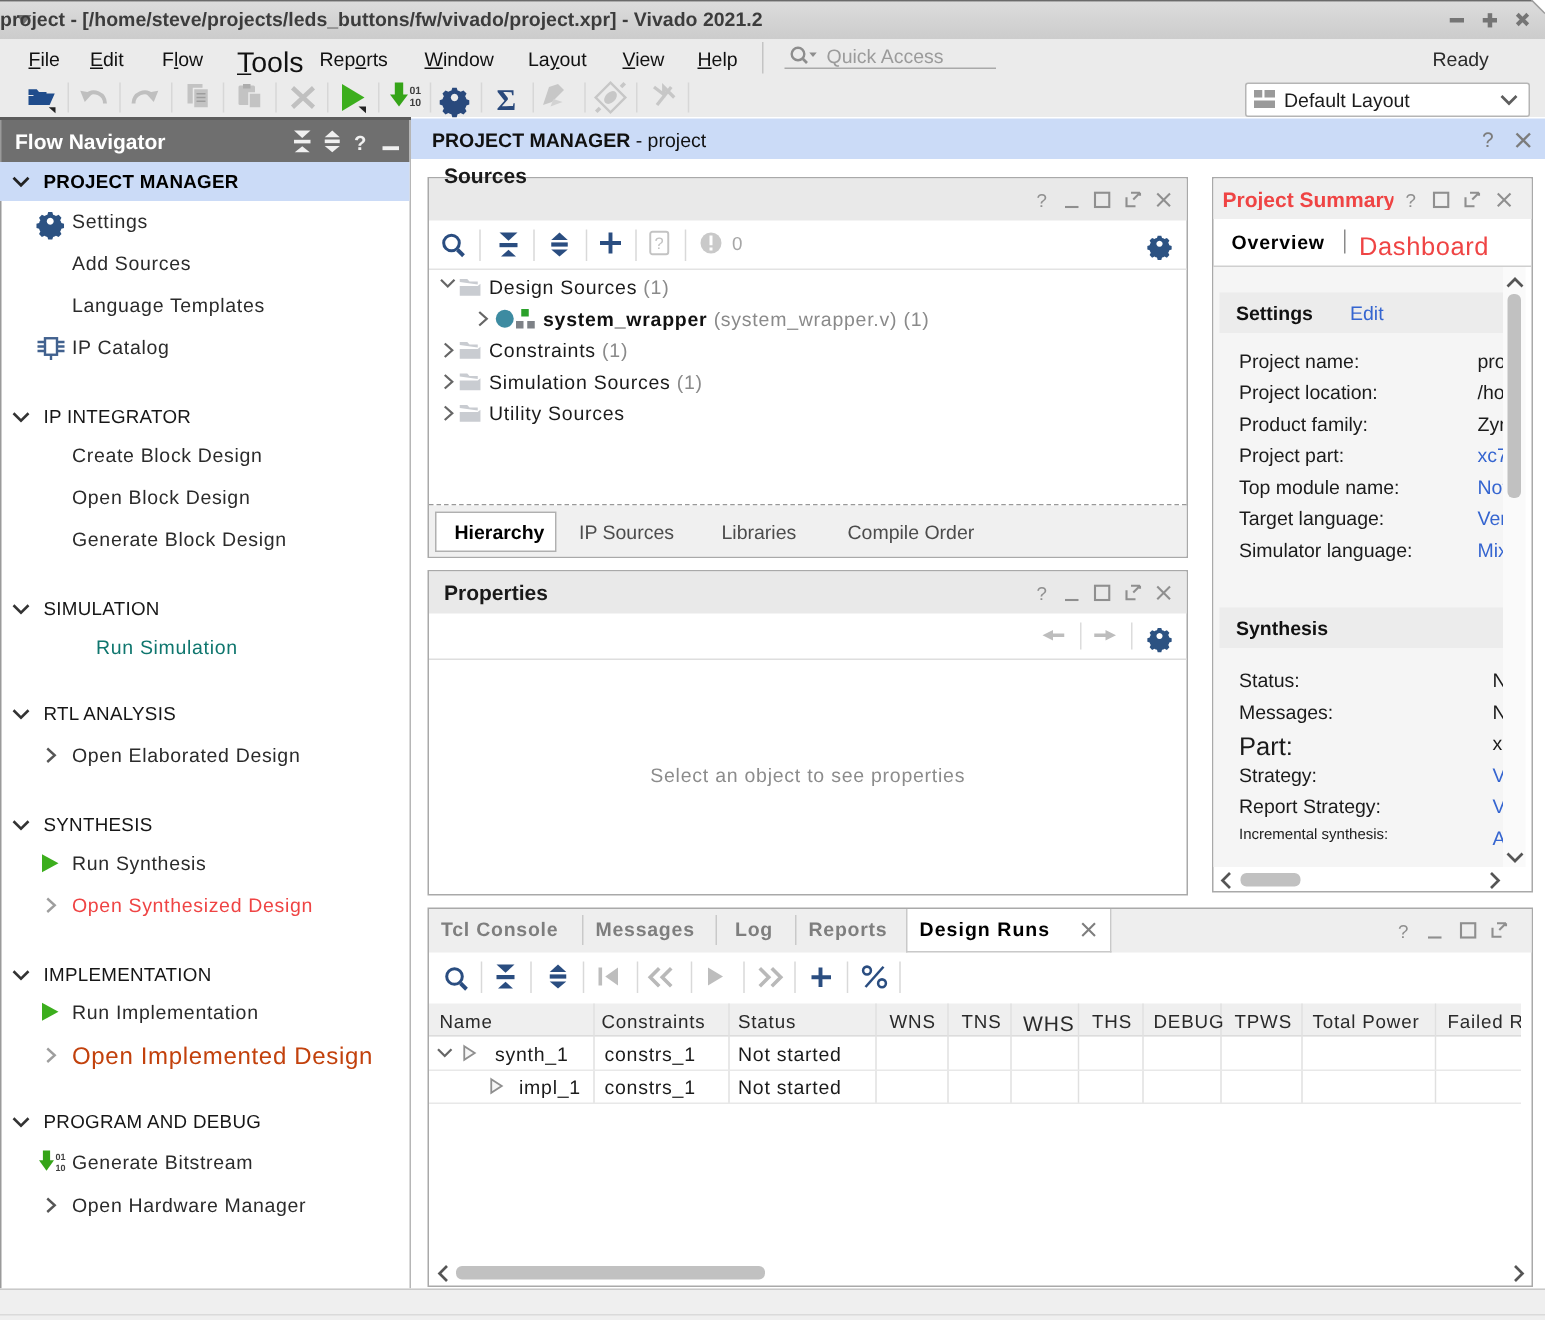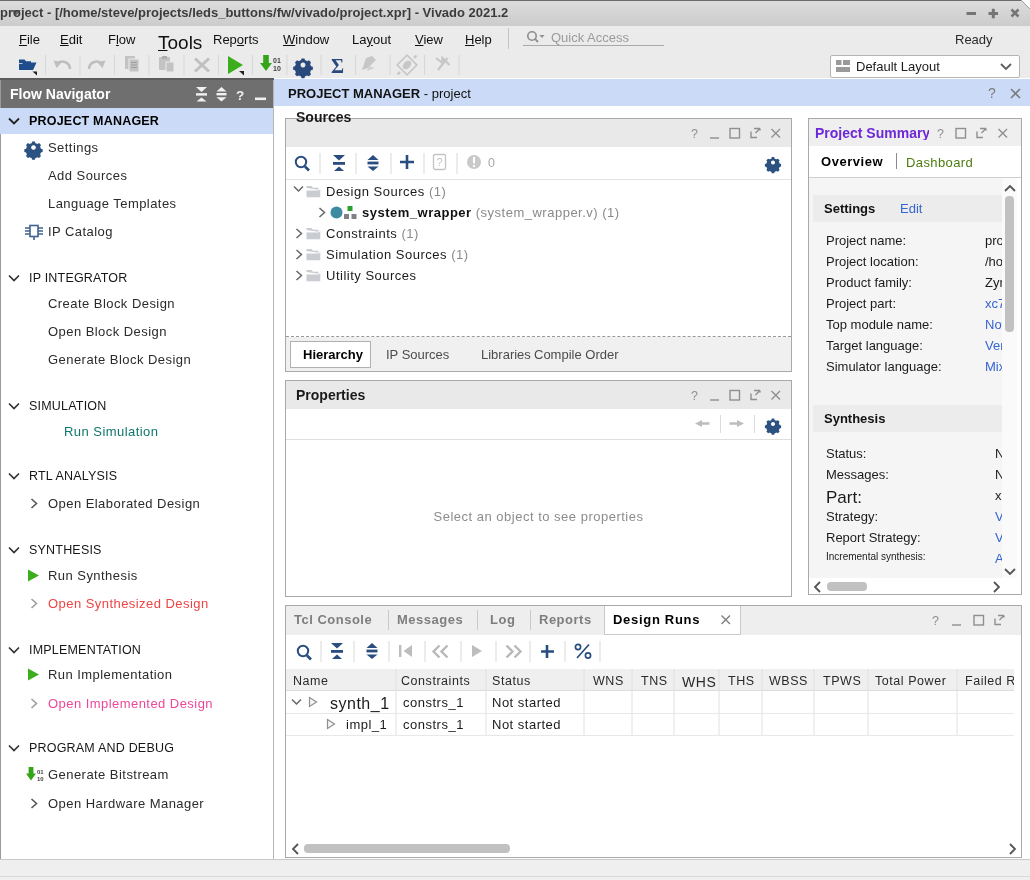--- a/index.html
+++ b/index.html
@@ -210,21 +210,21 @@
     <path d="M1 1.5 L6 6.5 L11 1.5" stroke="#333" stroke-width="1.7" fill="none"></path>
   </svg>
 <div class="tx" style="left:29px;top:644px;font-size:12.5px;letter-spacing:0.45px;color:#161616;letter-spacing:0.2px">IMPLEMENTATION</div>
 <svg class="abs" style="left:27px;top:668px" width="13" height="13">
     <path d="M1 0.5 L12 6.5 L1 12.5 Z" fill="#3cae1d"></path>
   </svg>
 <div class="tx" style="left:48px;top:668px;font-size:13px;letter-spacing:0.45px;color:#2b2b2b">Run Implementation</div>
 <svg class="abs" style="left:30px;top:698px" width="8" height="11">
     <path d="M1.5 1 L6.5 5.5 L1.5 10" stroke="#9e9e9e" stroke-width="1.6" fill="none"></path>
   </svg>
-<div class="tx" style="left:48px;top:697px;font-size:13px;letter-spacing:0.45px;color:#ec4899">Open Implemented Design</div>
+<div class="tx" style="left:48px;top:697px;font-size:16px;letter-spacing:0.45px;color:#c2410c">Open Implemented Design</div>
 
 <svg class="abs" style="left:8px;top:744px" width="12" height="9">
     <path d="M1 1.5 L6 6.5 L11 1.5" stroke="#333" stroke-width="1.7" fill="none"></path>
   </svg>
 <div class="tx" style="left:29px;top:742px;font-size:12.5px;letter-spacing:0.45px;color:#161616;letter-spacing:0.2px">PROGRAM AND DEBUG</div>
 <svg class="abs" style="left:26px;top:767px" width="18" height="16">
  <rect x="2.6" y="0" width="4.8" height="7.5" fill="#35a418"></rect>
  <path d="M0 6.5 L5 13.5 L10 6.5 Z" fill="#35a418"></path>
  <text x="11" y="6.5" font-size="6" font-weight="bold" fill="#3f3f3f" font-family="Liberation Sans">01</text>
  <text x="11" y="13.5" font-size="6" font-weight="bold" fill="#3f3f3f" font-family="Liberation Sans">10</text>
@@ -327,21 +327,21 @@
  <path d="M0.5 3 v-2 h5 l1.5 1.7 h5.5 v2" fill="#c9ccd1"></path>
  <path d="M0.5 5.6 h12 l1.8 -1.4 v8 h-13.8 z" fill="#c9ccd1"></path>
 </svg>
 <div class="tx" style="left:326px;top:269px;font-size:13px;letter-spacing:0.5px;color:#1b1b1b">Utility Sources</div>
 <div class="abs" style="left:286px;top:336px;width:505px;height:0;border-top:1px dashed #999"></div>
 <div class="abs" style="left:286px;top:337px;width:505px;height:34px;background:#f0f0f0"></div>
 <div class="abs" style="left:290px;top:341px;width:81px;height:27px;background:#fff;border:1px solid #b0b0b0;box-sizing:border-box"></div>
 <div class="tx b" style="left:303px;top:348px;font-size:13px;color:#000">Hierarchy</div>
 <div class="tx" style="left:386px;top:348px;font-size:13px;color:#4c4c4c">IP Sources</div>
 <div class="tx" style="left:481px;top:348px;font-size:13px;color:#4c4c4c">Libraries</div>
-<div class="tx" style="left:534px;top:348px;font-size:13px;color:#4c4c4c">Compile Order</div>
+<div class="tx" style="left:565px;top:348px;font-size:13px;color:#4c4c4c">Compile Order</div>
 <div class="abs" style="left:285px;top:380px;width:507px;height:217px;background:#fff;border:1px solid #a9a9a9;box-sizing:border-box"></div>
 <div class="abs" style="left:286px;top:381px;width:505px;height:28px;background:#e9e9e9"></div>
 <div class="tx b" style="left:296px;top:388px;font-size:14px;color:#1a1a1a">Properties</div>
 <svg class="abs" style="left:688px;top:388px" width="100" height="14">
  <g stroke="#8f8f8f" fill="none" stroke-width="1.4">
   <text x="3" y="12" font-size="12.5" fill="#8f8f8f" stroke="none" font-family="Liberation Sans">?</text>
   <path d="M22 12 h9"></path>
   <rect x="42" y="2.5" width="9.5" height="9.5"></rect>
   <path d="M63 5.5 v6 h6 M66 2.5 h6 M72 2.5 v2 M72 2.5 l-4.5 4.5"></path>
   <path d="M83.5 3 L92 11.5 M92 3 L83.5 11.5"></path>
@@ -353,32 +353,32 @@
  <g stroke="#dcdcdc">
       <path d="M30.5 1 V19"></path>
       <path d="M64.5 1 V19"></path>
     </g>
  <path d="M-2 -9 h4 l0.8 2.6 a6.7 6.7 0 0 1 2.8 1.15 l2.6 -1.2 l2.8 2.9 l-1.3 2.45 a6.7 6.7 0 0 1 1.2 2.8 l2.6 0.8 v4 l-2.6 0.8 a6.7 6.7 0 0 1 -1.2 2.8 l1.3 2.45 l-2.8 2.9 l-2.6 -1.2 a6.7 6.7 0 0 1 -2.8 1.15 l-0.8 2.6 h-4 l-0.8 -2.6 a6.7 6.7 0 0 1 -2.8 -1.15 l-2.6 1.2 l-2.8 -2.9 l1.3 -2.45 a6.7 6.7 0 0 1 -1.2 -2.8 l-2.6 -0.8 v-4 l2.6 -0.8 a6.7 6.7 0 0 1 1.2 -2.8 l-1.3 -2.45 l2.8 -2.9 l2.6 1.2 a6.7 6.7 0 0 1 2.8 -1.15 z M0 -3.4 a3.4 3.4 0 1 0 0.001 0 z" fill="#2c5282" transform="translate(83,10) scale(0.6)"></path>
 </svg>
 <div class="abs" style="left:286px;top:439px;width:505px;height:1px;background:#dedede"></div>
 <div class="tx" style="left:286px;top:510px;width:505px;text-align:center;font-size:13px;letter-spacing:0.5px;color:#8c8c8c">Select an object to see properties</div>
 <div class="abs" style="left:808px;top:118px;width:214px;height:477px;background:#fff;border:1px solid #a9a9a9;box-sizing:border-box"></div>
 <div class="abs" style="left:809px;top:119px;width:212px;height:27px;background:#efefef"></div>
-<div class="tx b" style="left:815px;top:126px;width:114px;overflow:hidden;font-size:14px;color:#6d28d9">Project Summary</div>
+<div class="tx b" style="left:815px;top:126px;width:114px;overflow:hidden;font-size:14px;color:#ef4444">Project Summary</div>
 <svg class="abs" style="left:936px;top:126px" width="80" height="14">
  <g stroke="#8f8f8f" fill="none" stroke-width="1.4">
   <text x="1" y="12" font-size="12.5" fill="#8f8f8f" stroke="none" font-family="Liberation Sans">?</text>
   <rect x="20" y="2.5" width="9.5" height="9.5"></rect>
   <path d="M41 5.5 v6 h6 M44 2.5 h6 M50 2.5 v2 M50 2.5 l-4.5 4.5"></path>
   <path d="M62.5 3 L71 11.5 M71 3 L62.5 11.5"></path>
  </g>
 </svg>
 <div class="tx b" style="left:821px;top:155px;font-size:13px;letter-spacing:0.55px;color:#000">Overview</div>
 <div class="abs" style="left:896px;top:153px;width:1px;height:16px;background:#8a8a8a"></div>
-<div class="tx" style="left:906px;top:156px;font-size:13px;letter-spacing:0.4px;color:#4d7c0f">Dashboard</div>
+<div class="tx" style="left:906px;top:156px;font-size:17px;letter-spacing:0.4px;color:#ef4444">Dashboard</div>
 <div class="abs" style="left:809px;top:177px;width:212px;height:1px;background:#cfcfcf"></div>
 <div class="abs" style="left:809px;top:178px;width:193px;height:400px;background:#f5f5f5"></div>
 <div class="abs" style="left:813px;top:195px;width:189px;height:27px;background:#ececec"></div>
 <div class="tx b" style="left:824px;top:202px;font-size:13px;color:#111">Settings</div>
 <div class="tx" style="left:900px;top:202px;font-size:13px;color:#3565d0">Edit</div>
 <div class="tx" style="left:826px;top:234px;font-size:13px;color:#1b1b1b">Project name:</div>
 <div class="tx" style="left:826px;top:255px;font-size:13px;color:#1b1b1b">Project location:</div>
 <div class="tx" style="left:826px;top:276px;font-size:13px;color:#1b1b1b">Product family:</div>
 <div class="tx" style="left:826px;top:297px;font-size:13px;color:#1b1b1b">Project part:</div>
 <div class="tx" style="left:826px;top:318px;font-size:13px;color:#1b1b1b">Top module name:</div>
@@ -500,31 +500,31 @@
       <path d="M0 66.5 H728"></path>
     </g>
 </svg>
 <div class="tx" style="left:293px;top:675px;letter-spacing:0.55px;font-size:12.5px;color:#2a2a2a">Name</div>
 <div class="tx" style="left:401px;top:675px;letter-spacing:0.55px;font-size:12.5px;color:#2a2a2a">Constraints</div>
 <div class="tx" style="left:492px;top:675px;letter-spacing:0.55px;font-size:12.5px;color:#2a2a2a">Status</div>
 <div class="tx" style="left:593px;top:675px;letter-spacing:0.55px;font-size:12.5px;color:#2a2a2a">WNS</div>
 <div class="tx" style="left:641px;top:675px;letter-spacing:0.55px;font-size:12.5px;color:#2a2a2a">TNS</div>
 <div class="tx" style="left:682px;top:675px;letter-spacing:0.55px;font-size:14px;color:#2a2a2a">WHS</div>
 <div class="tx" style="left:728px;top:675px;letter-spacing:0.55px;font-size:12.5px;color:#2a2a2a">THS</div>
-<div class="tx" style="left:769px;top:675px;letter-spacing:0.55px;font-size:12.5px;color:#2a2a2a">WBSS</div>
+<div class="tx" style="left:769px;top:675px;letter-spacing:0.55px;font-size:12.5px;color:#2a2a2a">DEBUG</div>
 <div class="tx" style="left:823px;top:675px;letter-spacing:0.55px;font-size:12.5px;color:#2a2a2a">TPWS</div>
 <div class="tx" style="left:875px;top:675px;letter-spacing:0.55px;font-size:12.5px;color:#2a2a2a">Total Power</div>
 <div class="tx" style="left:965px;top:675px;width:49px;overflow:hidden;letter-spacing:0.55px;font-size:12.5px;color:#2a2a2a">Failed Rou</div>
 <svg class="abs" style="left:291px;top:698px" width="11" height="9">
     <path d="M1 1.5 L5.5 6 L10 1.5" stroke="#666" stroke-width="1.5" fill="none"></path>
   </svg>
 <svg class="abs" style="left:308px;top:696px" width="10" height="12">
     <path d="M1.5 1.5 L8.5 6 L1.5 10.5 Z" fill="#f6f6f6" stroke="#8f8f8f" stroke-width="1.2"></path>
   </svg>
-<div class="tx" style="left:330px;top:696px;font-size:16px;letter-spacing:0.5px;color:#1b1b1b">synth_1</div>
+<div class="tx" style="left:330px;top:696px;font-size:13px;letter-spacing:0.5px;color:#1b1b1b">synth_1</div>
 <div class="tx" style="left:403px;top:696px;font-size:13px;letter-spacing:0.5px;color:#1b1b1b">constrs_1</div>
 <div class="tx" style="left:492px;top:696px;font-size:13px;letter-spacing:0.5px;color:#1b1b1b">Not started</div>
 <svg class="abs" style="left:326px;top:718px" width="10" height="12">
     <path d="M1.5 1.5 L8.5 6 L1.5 10.5 Z" fill="#f6f6f6" stroke="#8f8f8f" stroke-width="1.2"></path>
   </svg>
 <div class="tx" style="left:346px;top:718px;font-size:13px;letter-spacing:0.5px;color:#1b1b1b">impl_1</div>
 <div class="tx" style="left:403px;top:718px;font-size:13px;letter-spacing:0.5px;color:#1b1b1b">constrs_1</div>
 <div class="tx" style="left:492px;top:718px;font-size:13px;letter-spacing:0.5px;color:#1b1b1b">Not started</div>
 
 <svg class="abs" style="left:290px;top:843px" width="12" height="12">

